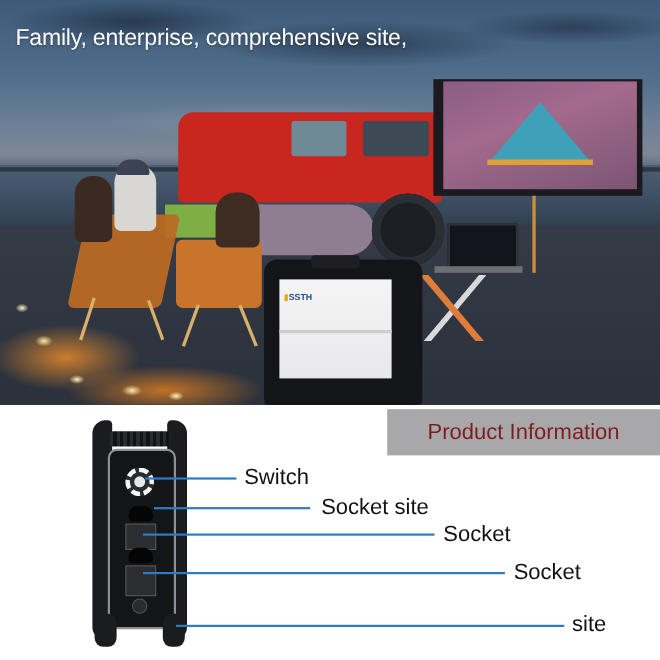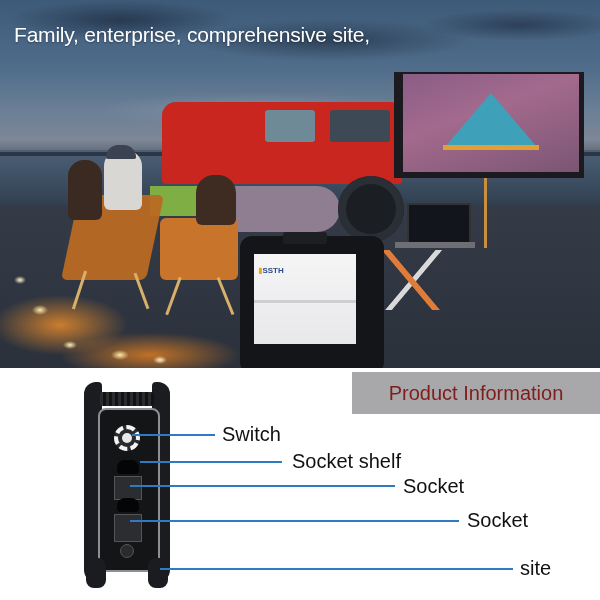--- a/index.html
+++ b/index.html
@@ -157,16 +157,16 @@
   <div class="dev-foot-r"></div>
 </div>
 
 <div class="leader" style="left:132px;top:434px;width:83px;"></div>
 <div class="leader" style="left:140px;top:461px;width:142px;"></div>
 <div class="leader" style="left:130px;top:485px;width:265px;"></div>
 <div class="leader" style="left:130px;top:520px;width:329px;"></div>
 <div class="leader" style="left:160px;top:568px;width:353px;"></div>
 
 <div class="callout-label" style="left:222px;top:423px;">Switch</div>
-<div class="callout-label" style="left:292px;top:450px;">Socket shelf</div>
+<div class="callout-label" style="left:292px;top:450px;">Socket site</div>
 <div class="callout-label" style="left:403px;top:475px;">Socket</div>
 <div class="callout-label" style="left:467px;top:509px;">Socket</div>
 <div class="callout-label" style="left:520px;top:557px;">site</div>
 
 </body></html>

